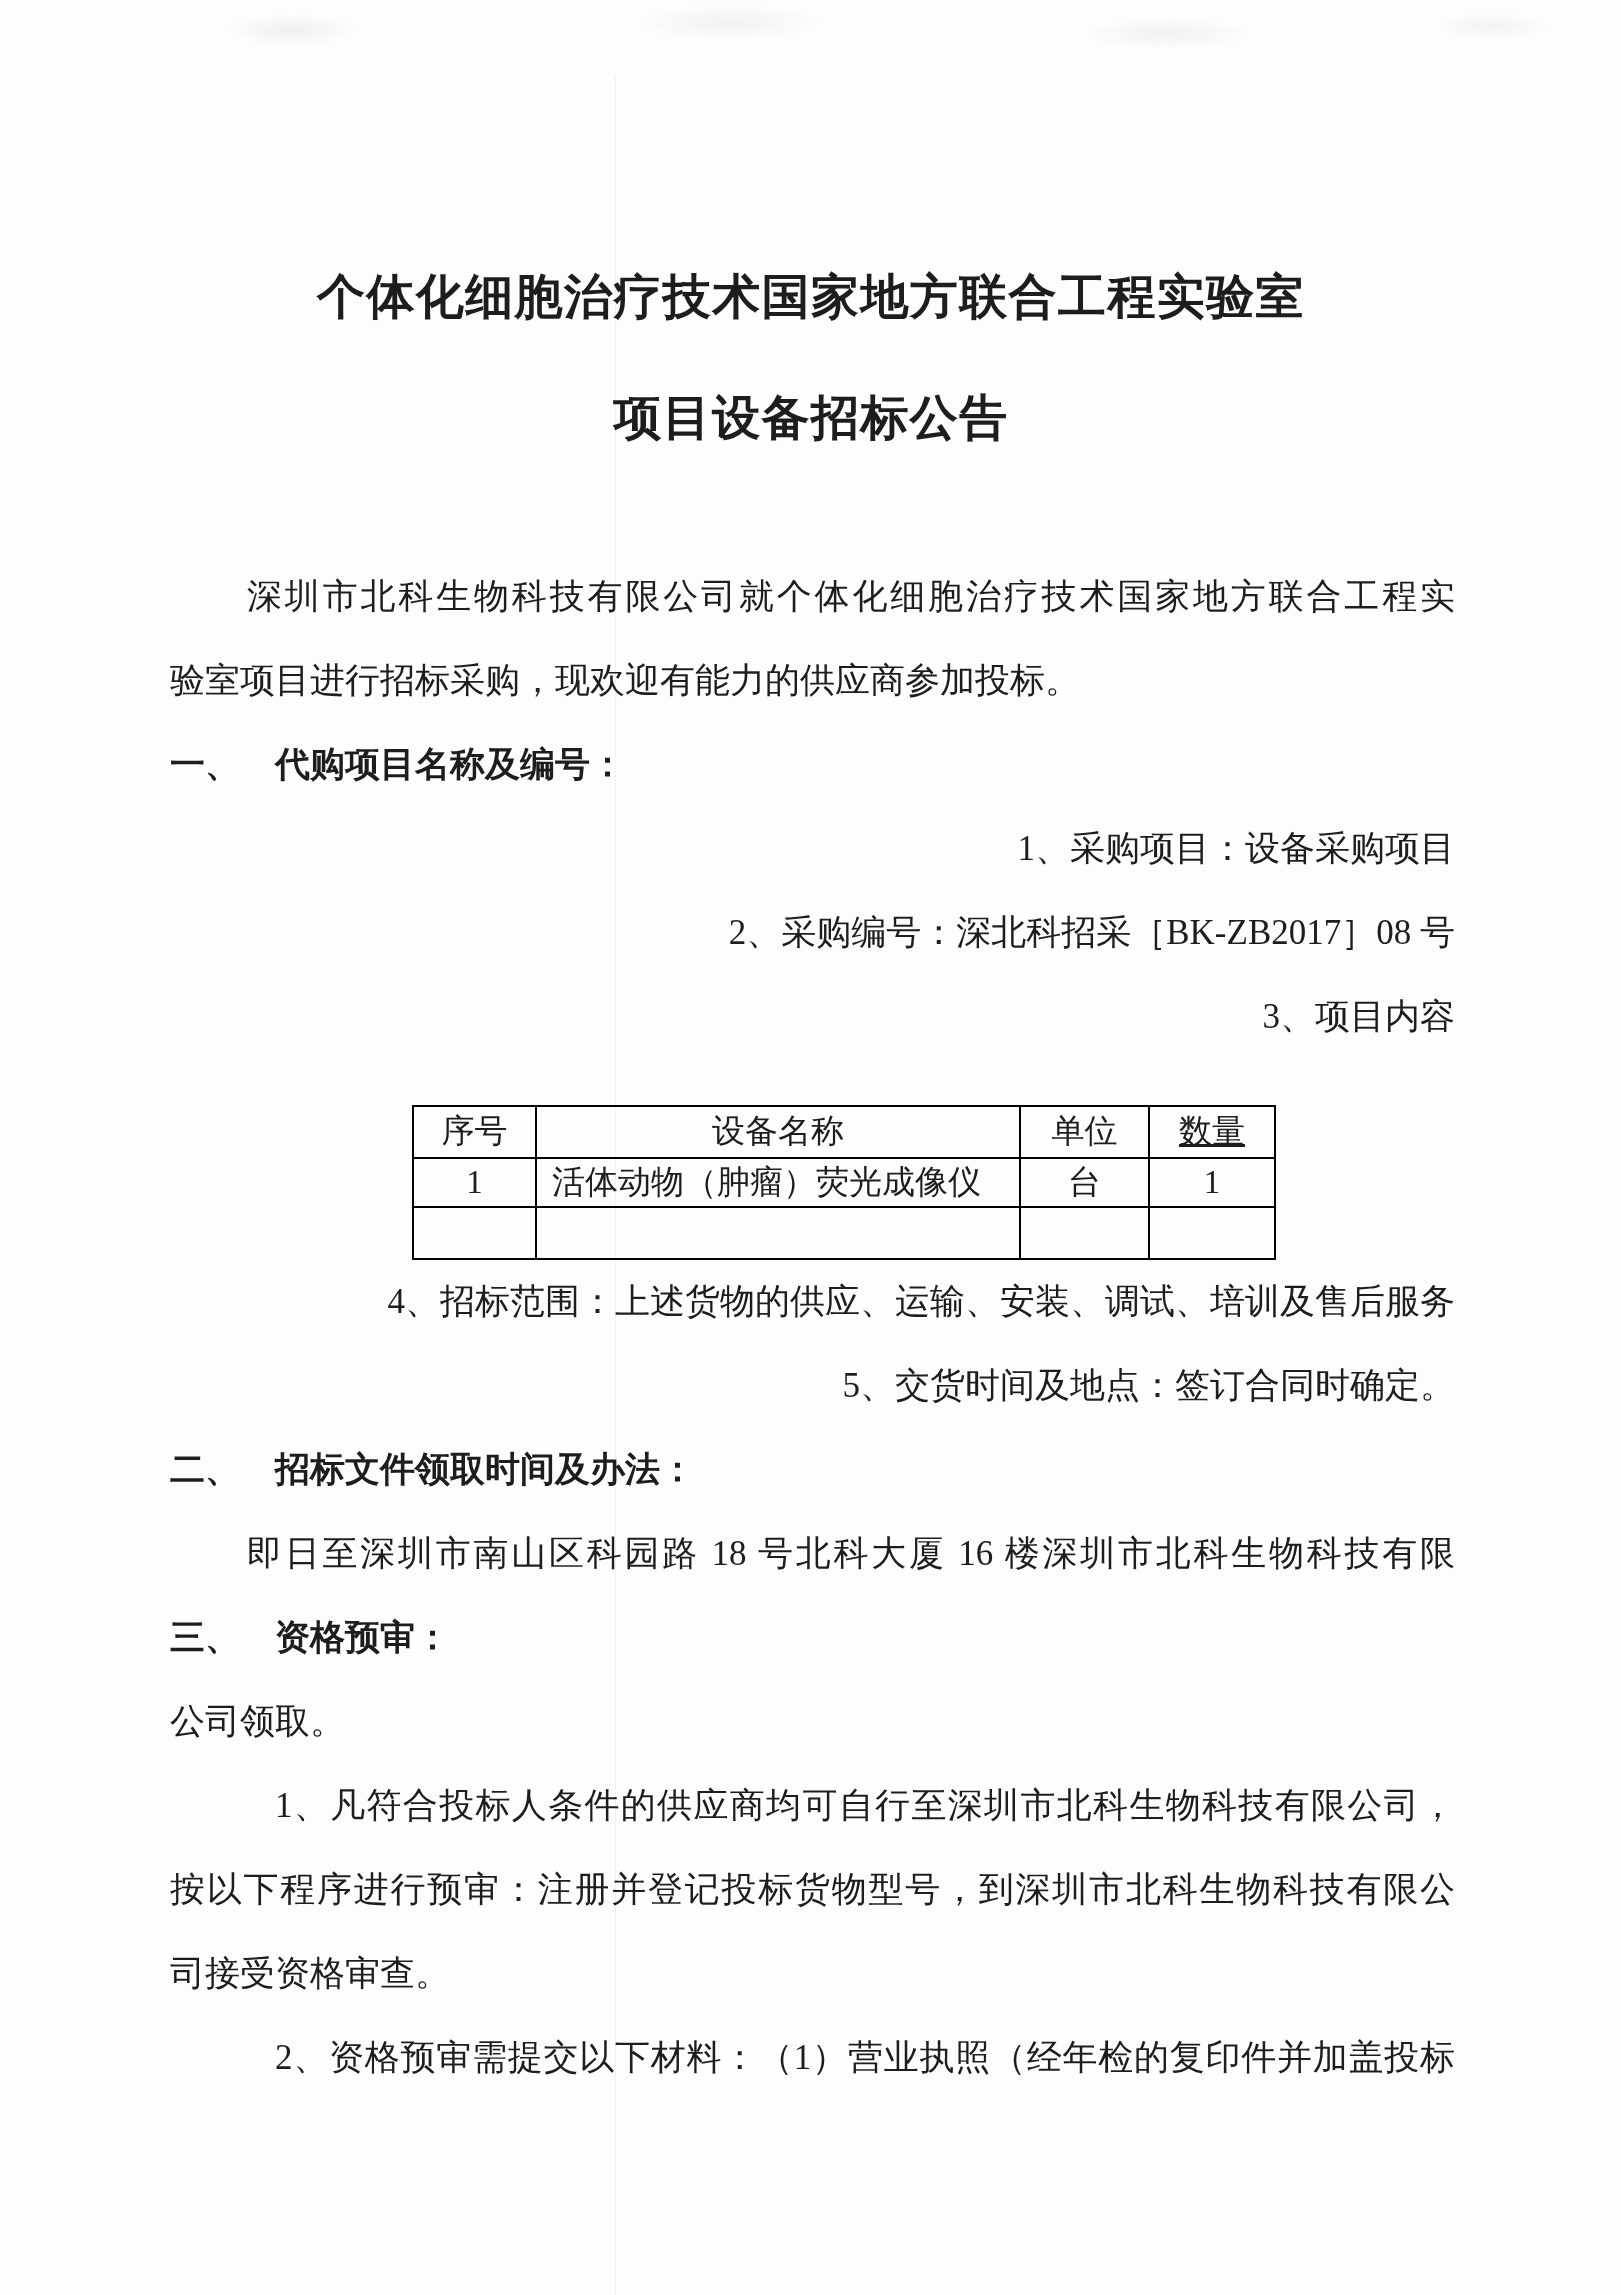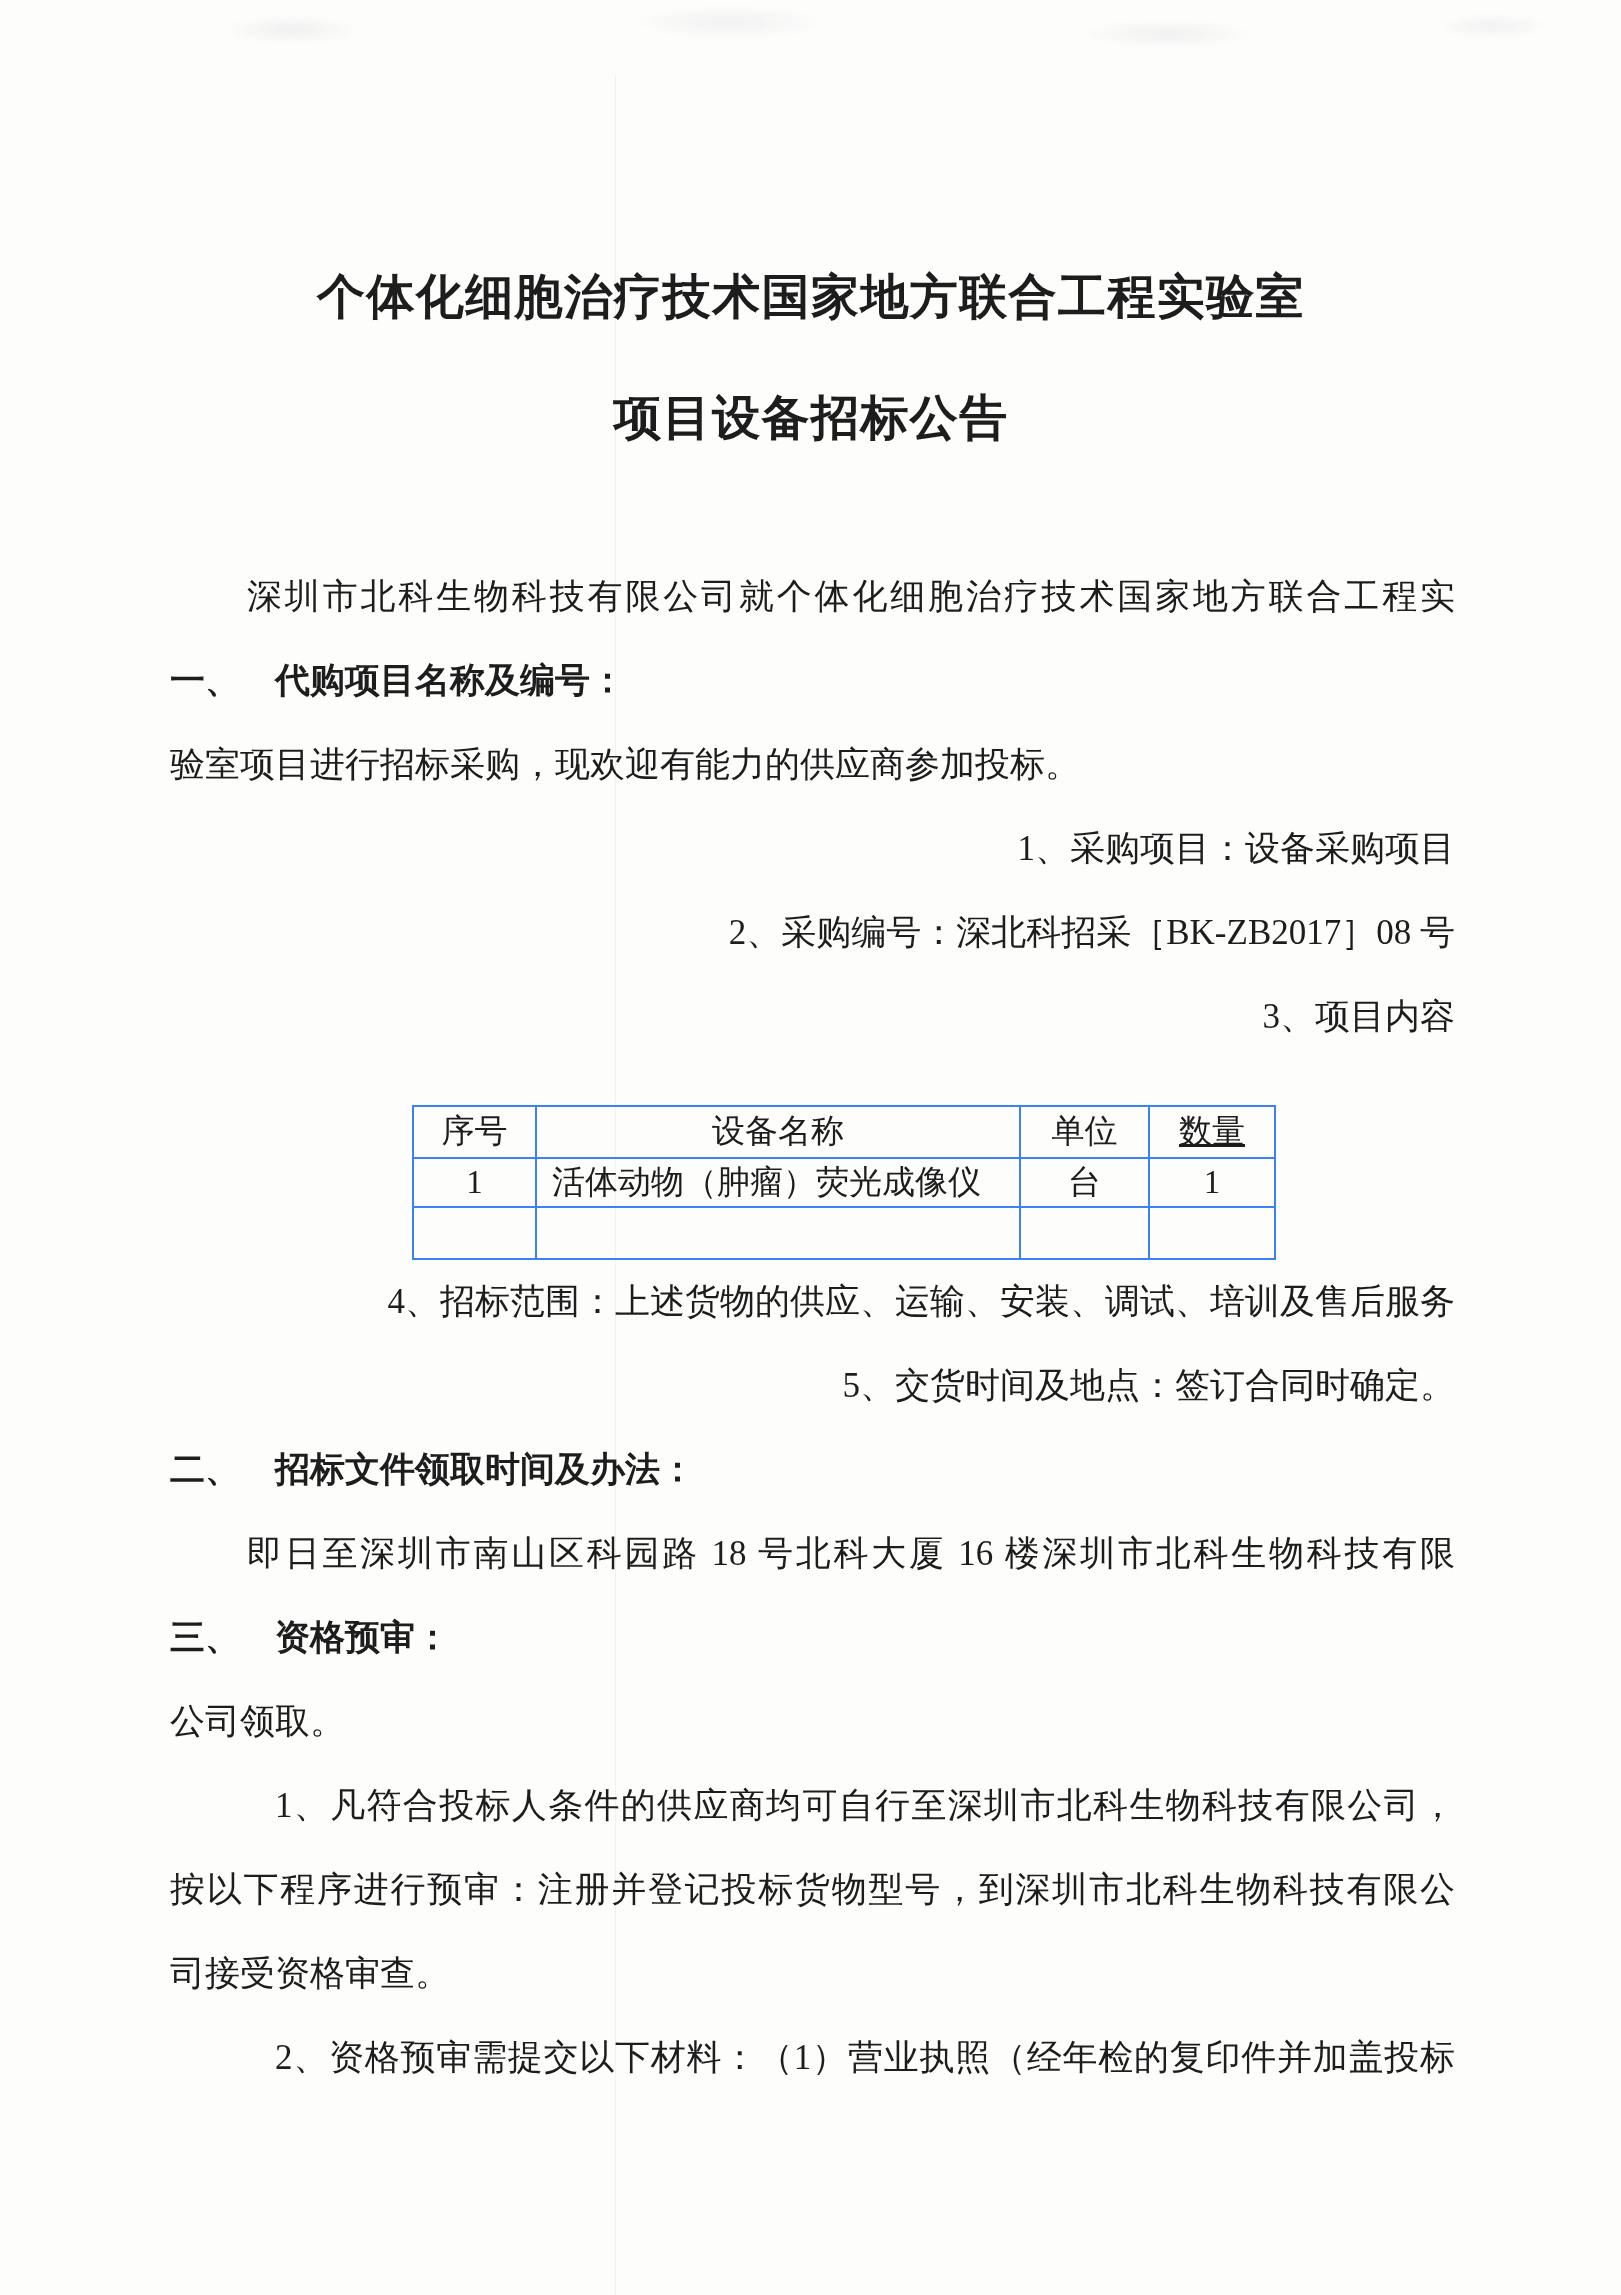--- a/index.html
+++ b/index.html
@@ -72,21 +72,21 @@
   table.equipment {
     border-collapse: collapse;
     table-layout: fixed;
     width: 855px;
     margin: 46px 0 0 242px;
     font-size: 33px;
     line-height: 1.2;
   }
   table.equipment th,
   table.equipment td {
-    border: 2px solid #3b82f6;
+    border: 2px solid #000000;
     text-align: center;
     font-weight: normal;
     padding: 0;
     overflow: hidden;
   }
   table.equipment .col-seq  { width: 121px; }
   table.equipment .col-name { width: 482px; margin-left: 28px; }
   table.equipment .col-unit { width: 127px; margin-top: 20px; }
   table.equipment .col-qty  { width: 124px; text-decoration: underline; }
   table.equipment tr.header-row th { height: 50px; }
@@ -105,25 +105,25 @@
   <div class="scan-noise-top"></div>
   <div class="scan-line-v"></div>
 
   <div class="doc-title line-1">个体化细胞治疗技术国家地方联合工程实验室</div>
 
   <div class="doc-title line-2">项目设备招标公告</div>
 
   <div class="content">
 
     <div class="doc-line fill indent-2">深圳市北科生物科技有限公司就个体化细胞治疗技术国家地方联合工程实</div>
+    <div class="doc-line">验室项目进行招标采购，现欢迎有能力的供应商参加投标。</div>
+
     <div class="doc-line section-heading">
       <span class="section-label">一、</span><span>代购项目名称及编号：</span>
     </div>
-
-    <div class="doc-line">验室项目进行招标采购，现欢迎有能力的供应商参加投标。</div>
 
     <div class="doc-line indent-3">1、采购项目：设备采购项目</div>
     <div class="doc-line indent-3">2、采购编号：深北科招采［BK-ZB2017］08 号</div>
     <div class="doc-line indent-3">3、项目内容</div>
 
     <table class="equipment">
       <tbody>
           <tr class="header-row">
         <th class="col-seq">序号</th>
         <th class="col-name">设备名称</th>

